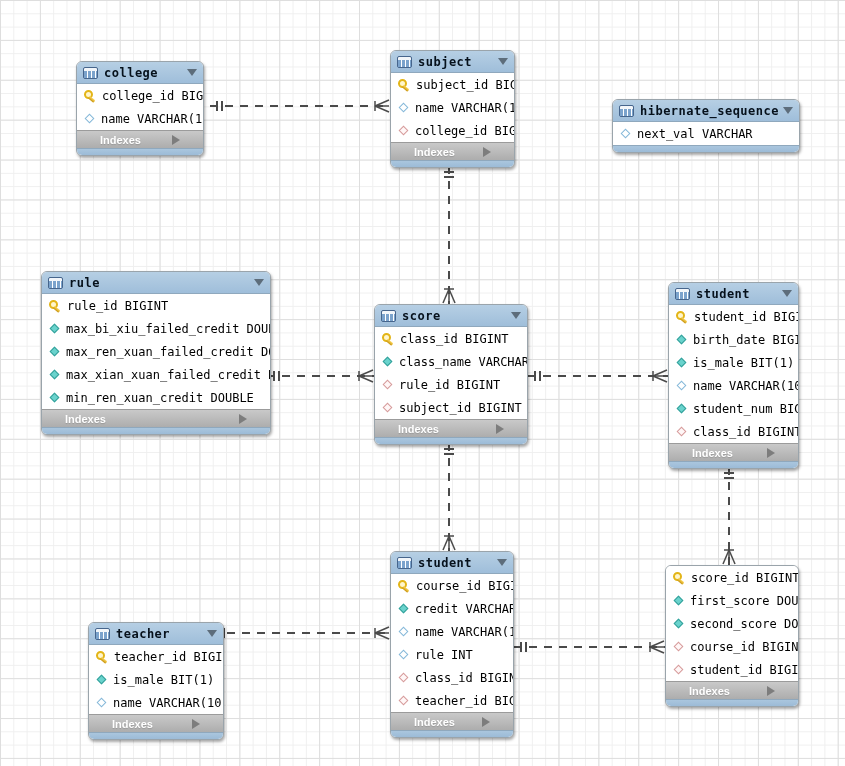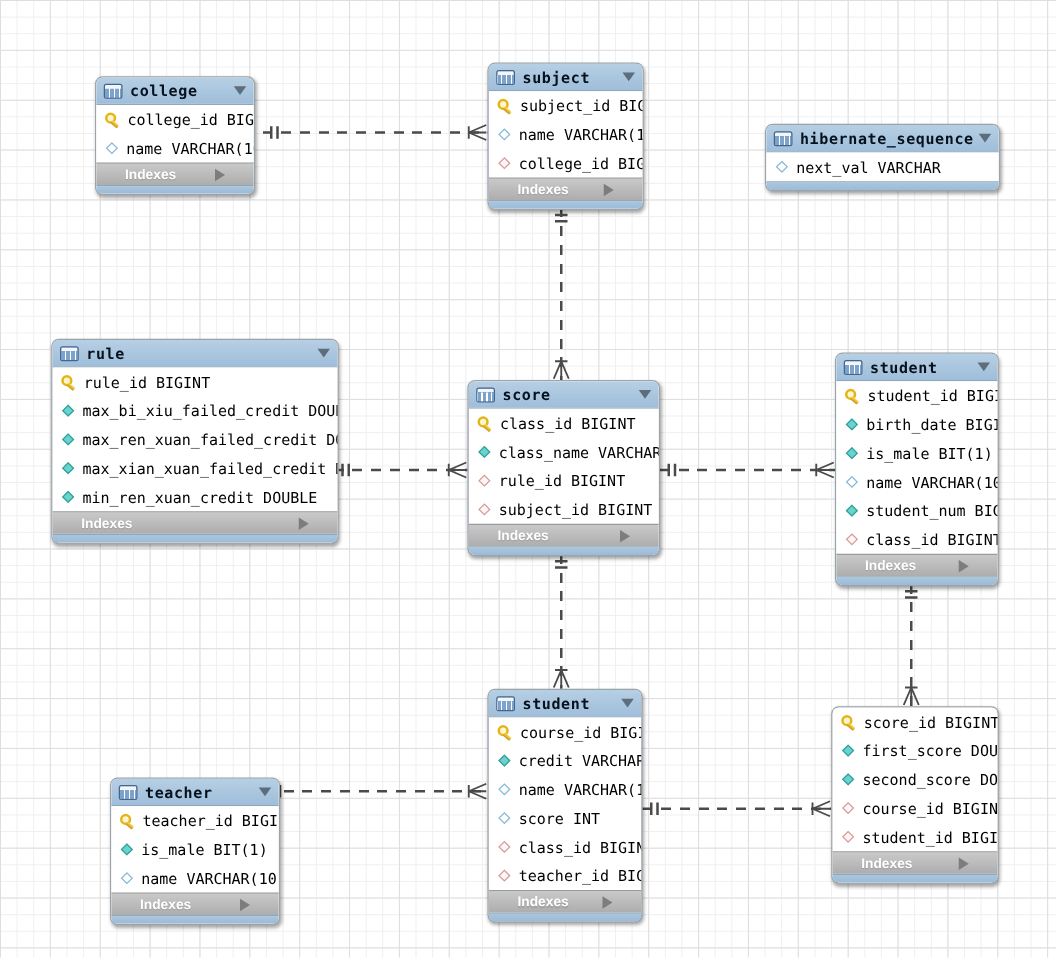--- a/index.html
+++ b/index.html
@@ -400,21 +400,21 @@
     <div class="row">
         <span class="ic d d-filled"></span>
         <span class="lbl">credit VARCHAR</span>
       </div>
     <div class="row">
         <span class="ic d d-blue"></span>
         <span class="lbl">name VARCHAR(10)</span>
       </div>
     <div class="row">
         <span class="ic d d-blue"></span>
-        <span class="lbl">score INT</span>
+        <span class="lbl">rule INT</span>
       </div>
     <div class="row">
         <span class="ic d d-red"></span>
         <span class="lbl">class_id BIGINT</span>
       </div>
     <div class="row">
         <span class="ic d d-red"></span>
         <span class="lbl">teacher_id BIGINT</span>
       </div>
   </div>

